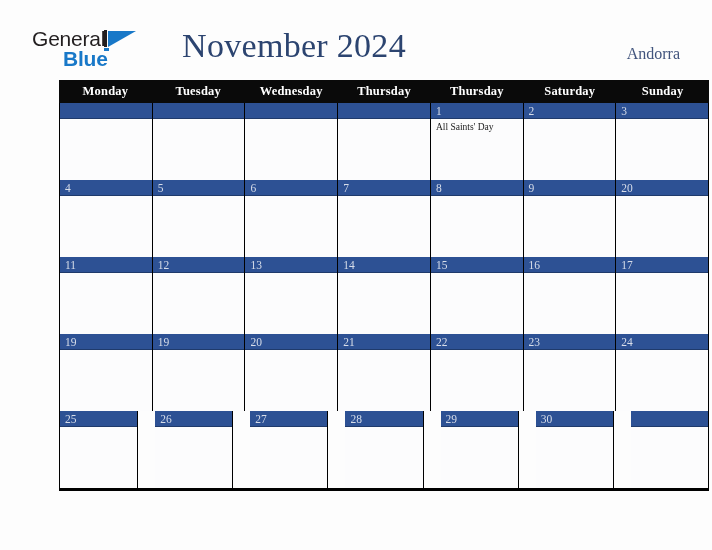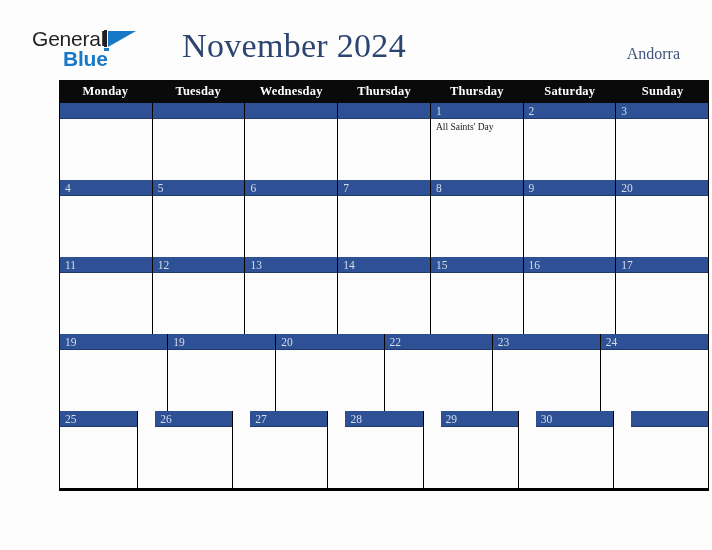--- a/index.html
+++ b/index.html
@@ -316,20 +316,24 @@
           </div>
           <div class="day-cell">
             <div class="day-banner">19</div>
             <div class="day-body"></div>
           </div>
           <div class="day-cell">
             <div class="day-banner">20</div>
             <div class="day-body"></div>
           </div>
           <div class="day-cell">
+            <div class="day-banner">21</div>
+            <div class="day-body"></div>
+          </div>
+          <div class="day-cell">
             <div class="day-banner">22</div>
             <div class="day-body"></div>
           </div>
           <div class="day-cell">
             <div class="day-banner">23</div>
             <div class="day-body"></div>
           </div>
           <div class="day-cell">
             <div class="day-banner">24</div>
             <div class="day-body"></div>

